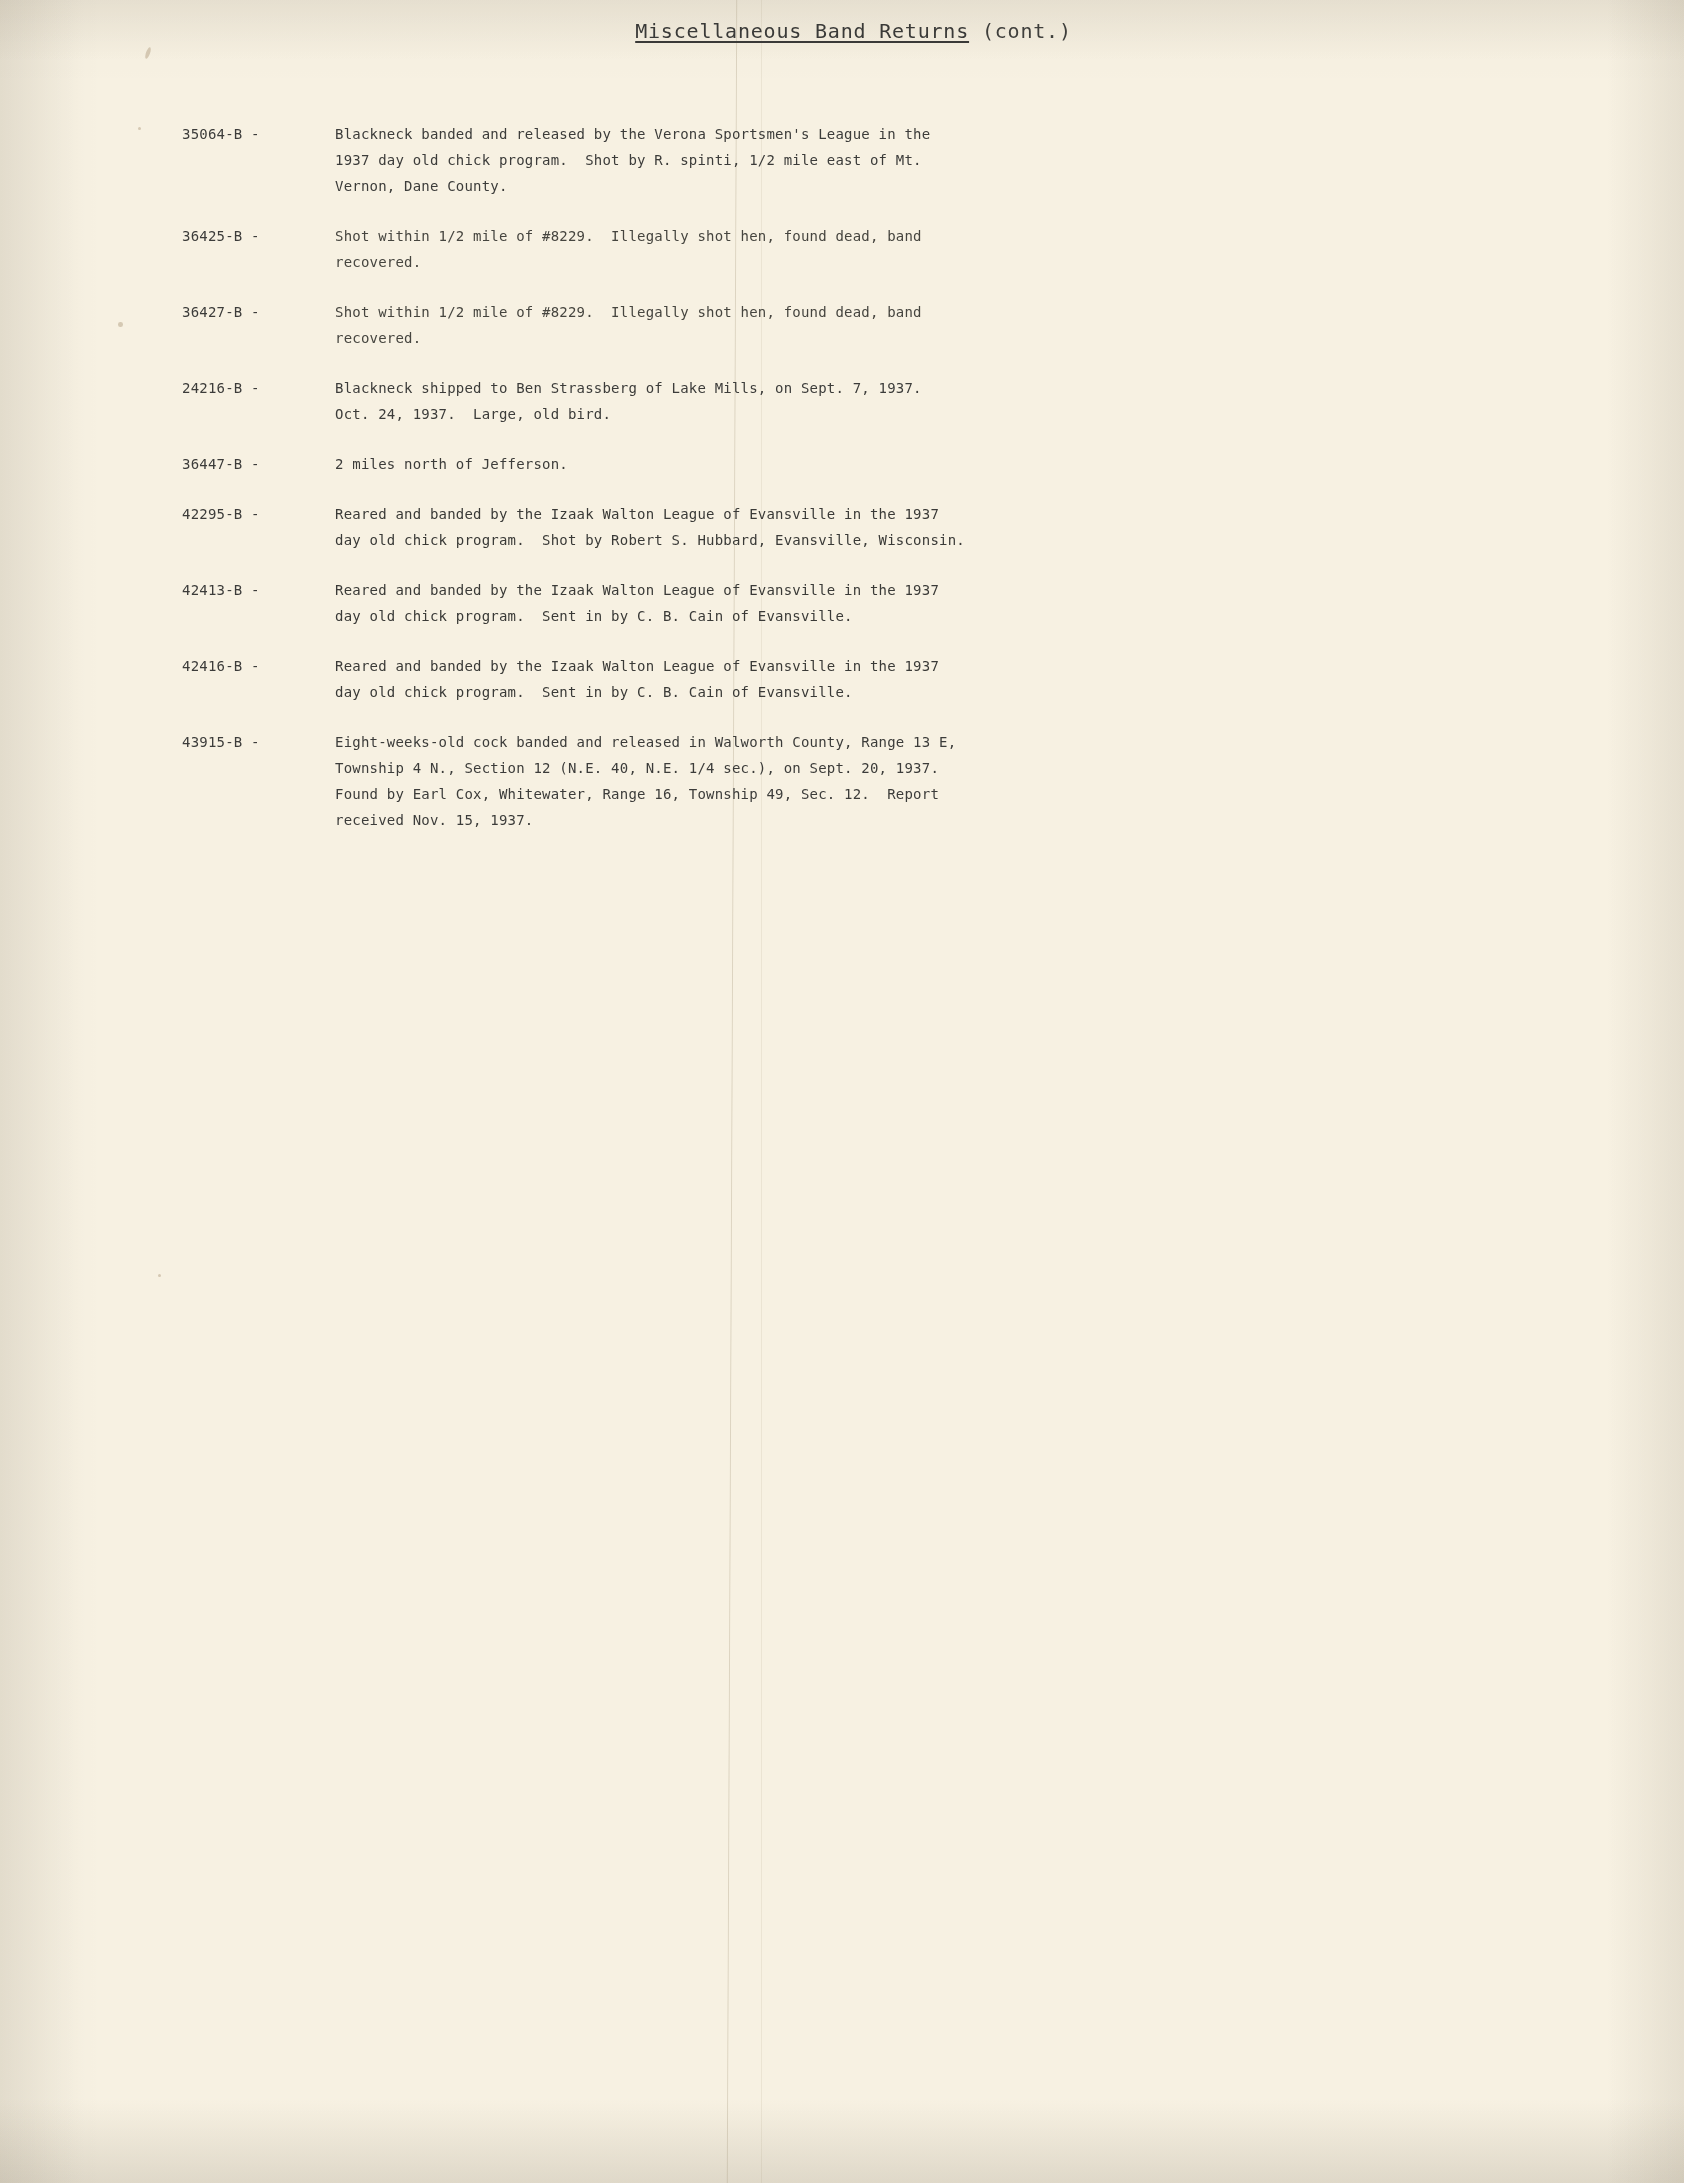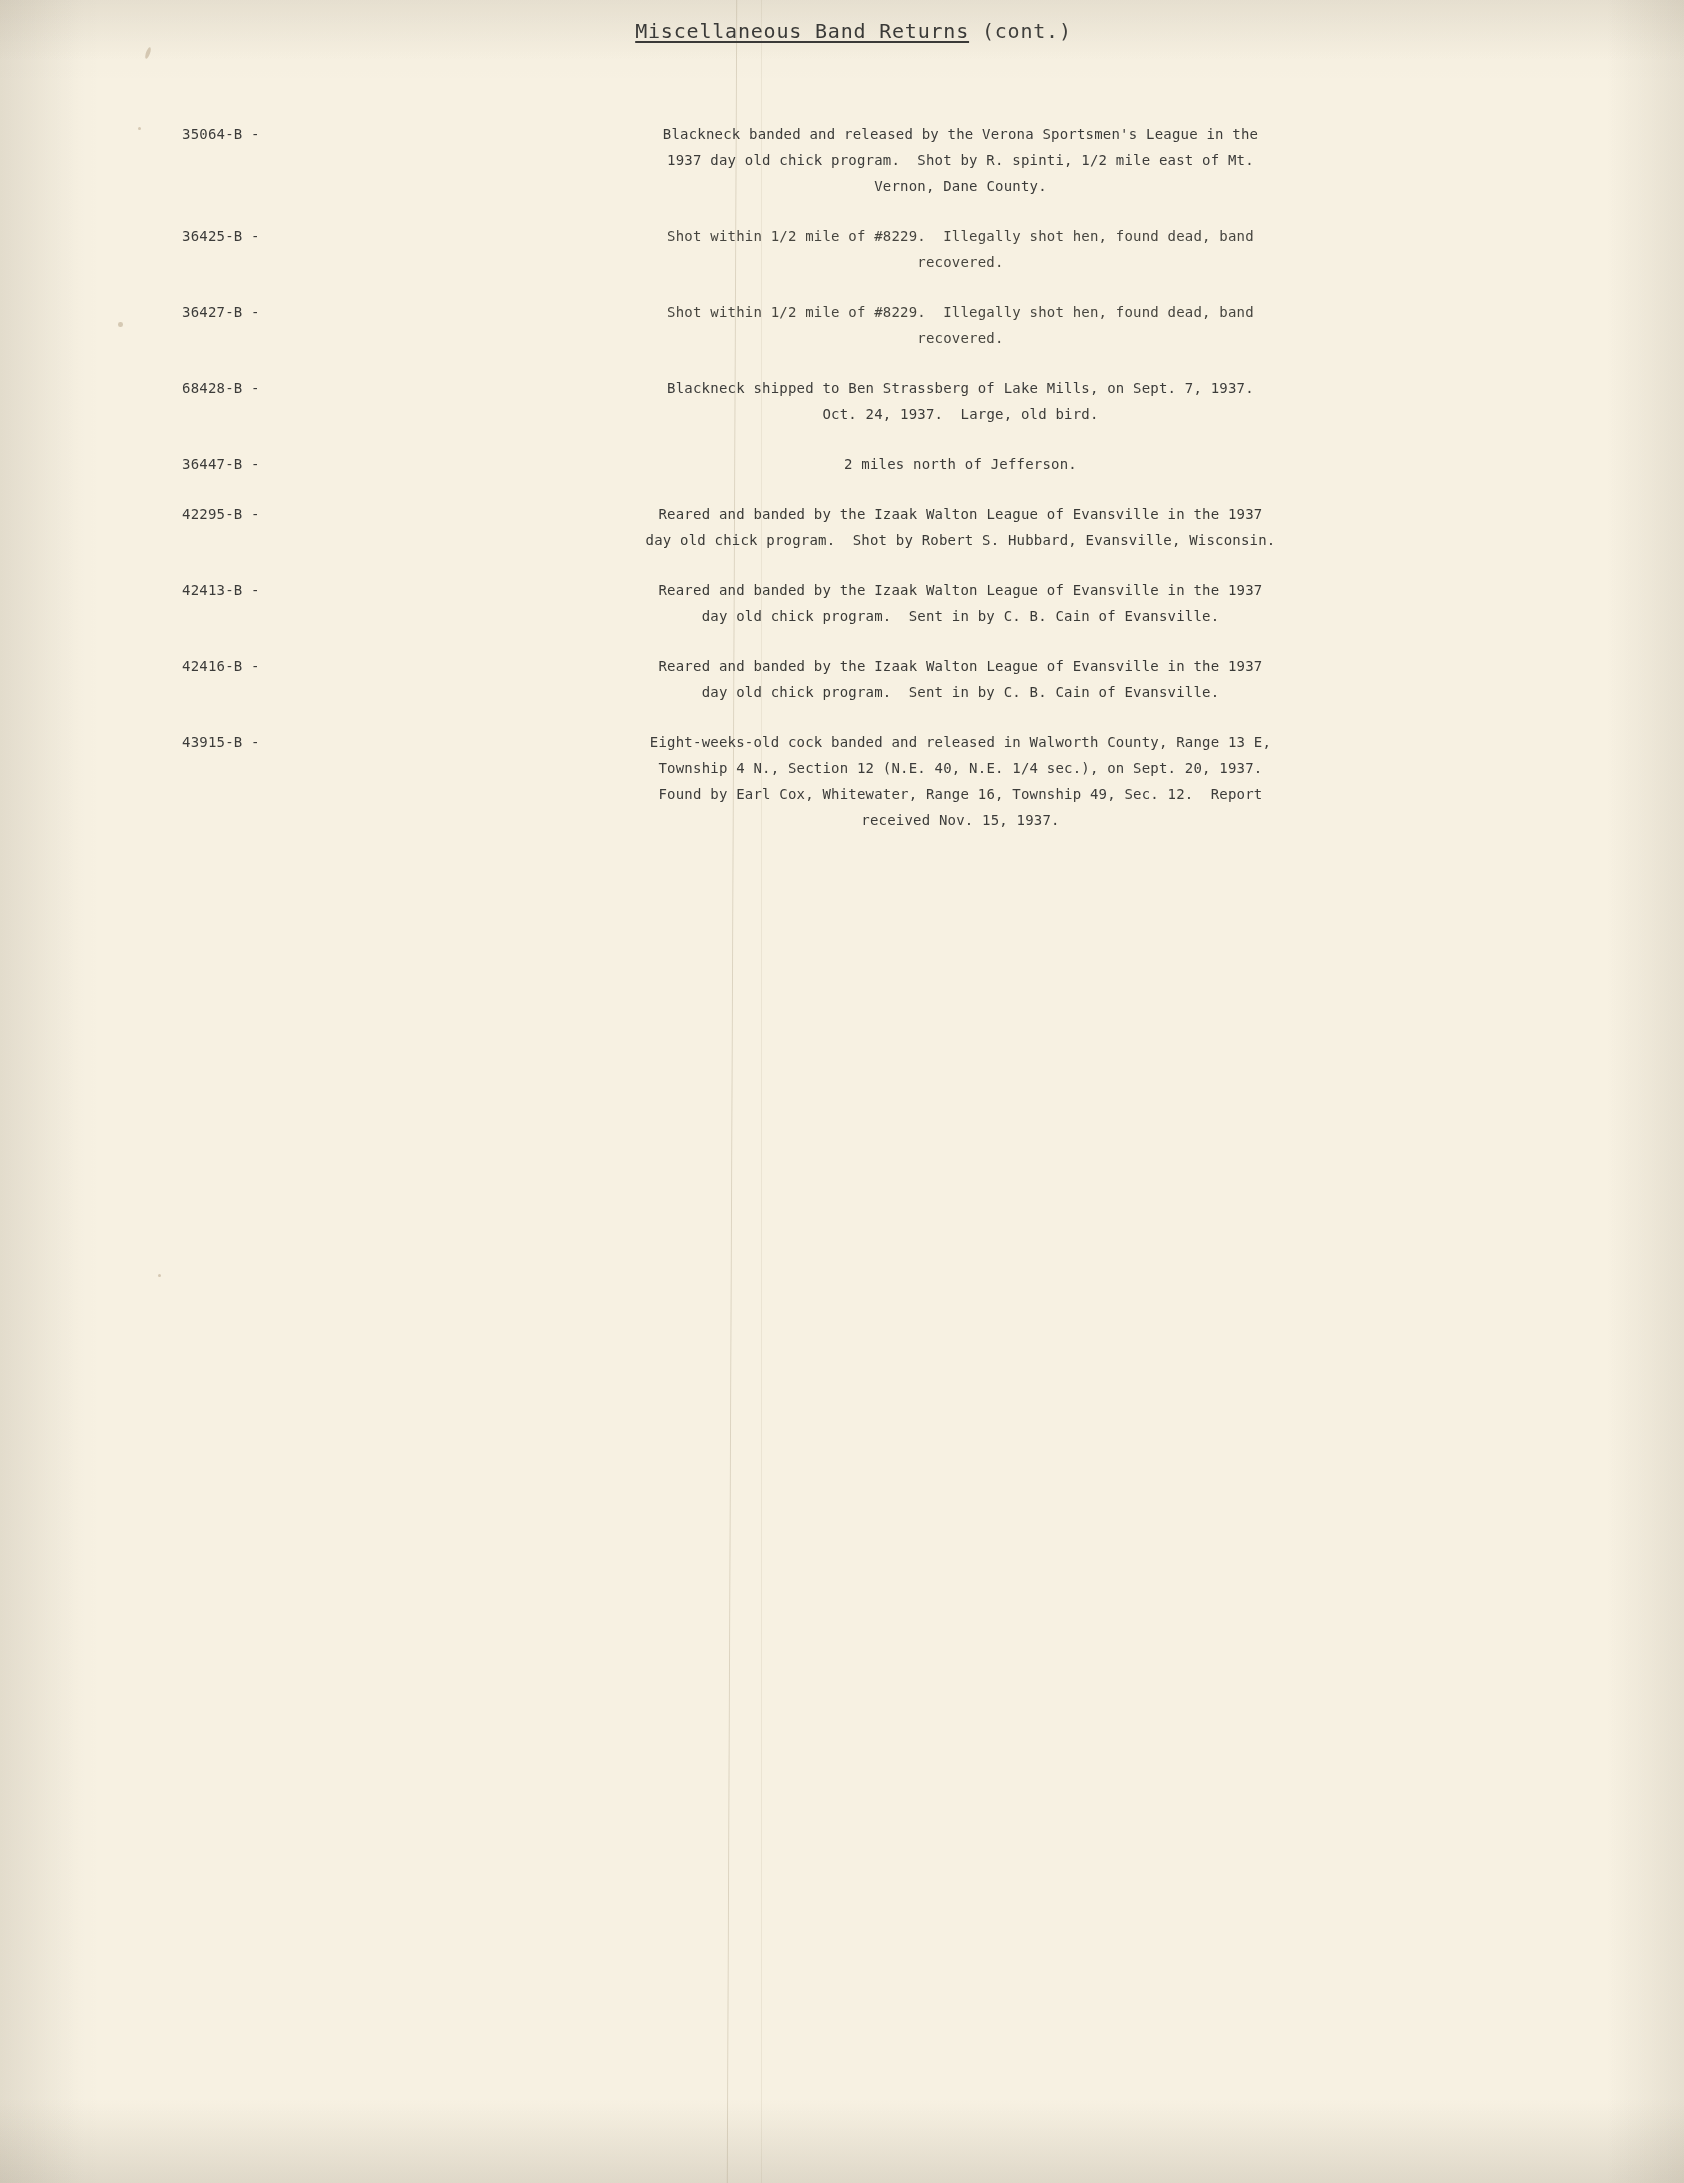--- a/index.html
+++ b/index.html
@@ -90,21 +90,21 @@
   }
   .entry .band {
     width: 153px;
     flex: 0 0 153px;
     white-space: nowrap;
     letter-spacing: 0.2px;
   }
   .entry .text {
     flex: 1 1 auto;
     letter-spacing: 0.2px;
-    text-align: center;
+    text-align: left;
   }
   .entry .text .ln { display: block; white-space: pre; }
 
   
   .entry:nth-child(6) .text, .entry:nth-child(7) .text,
   .entry:nth-child(8) .text { color: #3a3a37; }
   .entry:nth-child(2) .text, .entry:nth-child(3) .text { color: #46453f; }
 </style>
 </head>
 <body>
@@ -148,21 +148,21 @@
 
     <div class="entry">
       <div class="band">36427-B -</div>
       <div class="text">
         <span class="ln">Shot within 1/2 mile of #8229.  Illegally shot hen, found dead, band</span>
         <span class="ln">recovered.</span>
       </div>
     </div>
 
     <div class="entry">
-      <div class="band">68428-B -</div>
+      <div class="band">24216-B -</div>
       <div class="text">
         <span class="ln">Blackneck shipped to Ben Strassberg of Lake Mills, on Sept. 7, 1937.</span>
         <span class="ln">Oct. 24, 1937.  Large, old bird.</span>
       </div>
     </div>
 
     <div class="entry">
       <div class="band">36447-B -</div>
       <div class="text">
         <span class="ln">2 miles north of Jefferson.</span>

